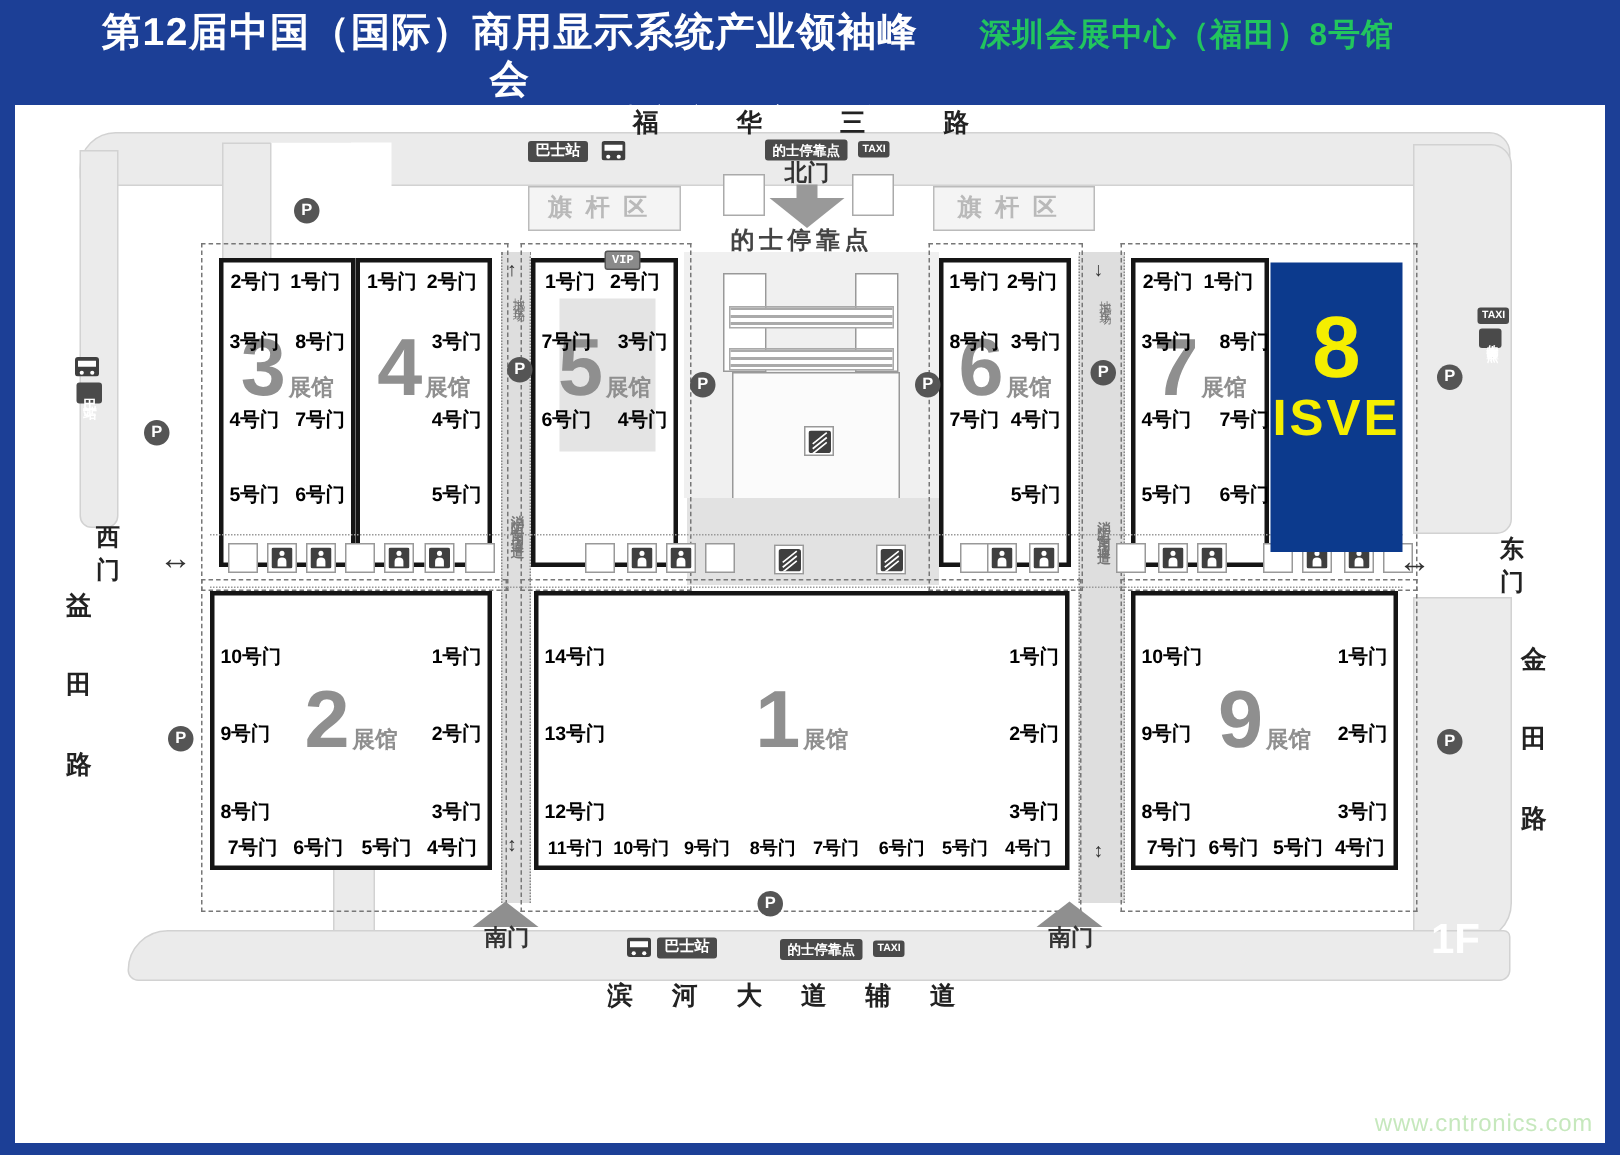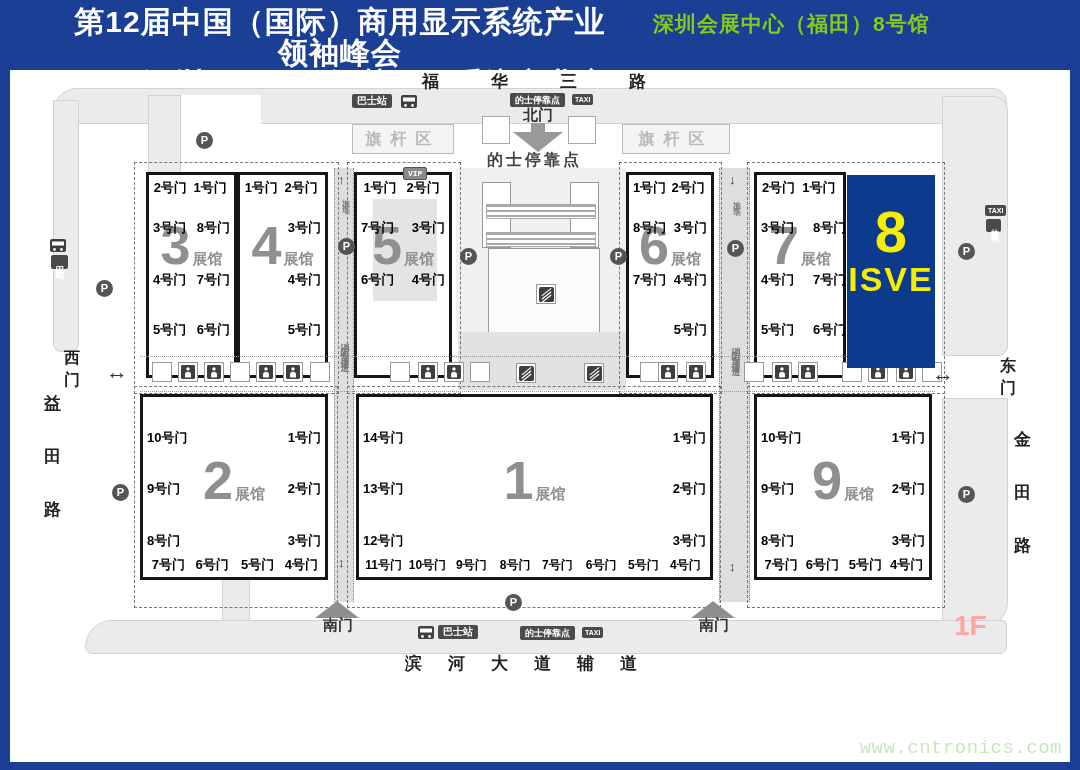--- a/index.html
+++ b/index.html
@@ -1,21 +1,21 @@
 <!DOCTYPE html>
 <html><head>
 <meta charset="utf-8">
 <style>
   html,body{margin:0;padding:0;background:#1c3f96;}
   #page{position:relative;width:1080px;height:770px;overflow:hidden;
         font-family:"Liberation Sans","DejaVu Sans",sans-serif;background:#1c3f96;}
   .abs{position:absolute;}
   
   .banner-left{left:62px;top:6px;width:556px;text-align:center;color:#fff;
-               font-size:30px;font-weight:700;line-height:31px;letter-spacing:1px;}
+               font-size:26px;font-weight:700;line-height:31px;letter-spacing:1px;}
   .banner-right{left:653px;top:11px;color:#f5ee00;font-size:21px;font-weight:700;line-height:26px;letter-spacing:1px;}
   
   .map-bg{left:10px;top:70px;width:1060px;height:692px;background:#fff;}
   .road{background:#ebebeb;border:1px solid #d2d2d2;}
   .roadname-h{font-size:17px;font-weight:700;color:#222;white-space:nowrap;}
   .vroad{display:flex;flex-direction:column;gap:30px;font-size:17px;font-weight:700;color:#222;}
   .vroad span{display:block;text-align:center;}
   .vgate{display:flex;flex-direction:column;gap:1px;font-size:16px;font-weight:700;color:#222;}
   .vgate span{display:block;text-align:center;}
   .flagbox{background:#f4f4f4;border:1px solid #bbb;color:#b9b9b9;font-size:16px;font-weight:700;
@@ -56,34 +56,34 @@
   .arrow-s{width:0;height:0;border-left:22px solid transparent;border-right:22px solid transparent;
            border-bottom:17px solid #8f8f8f;}
   .arrow-ew{font-size:22px;font-weight:700;color:#333;line-height:20px;}
   .arrow-sm{font-size:13px;font-weight:700;color:#333;line-height:13px;}
   .vip-badge{background:#8a8a8a;border:1px solid #555;color:#fff;font-size:8px;font-weight:700;
              padding:1px 4px;border-radius:2px;line-height:9px;z-index:2;}
   .hall8-box{left:847px;top:175px;width:88px;height:193px;display:flex;flex-direction:column;
              align-items:center;z-index:5;}
   .hall8-num{font-size:58px;font-weight:700;line-height:1;margin-top:28px;}
   .hall8-brand{font-size:34px;font-weight:700;letter-spacing:2px;line-height:1.1;}
-  .floor-label{font-size:28px;font-weight:700;color:#fca5a5;margin-top:24px;}
-  .watermark{font-size:19px;color:#c6e8bd;letter-spacing:0.5px;font-family:Liberation Mono, monospace;}
+  .floor-label{font-size:28px;font-weight:700;color:#ffffff;margin-top:24px;}
+  .watermark{font-size:16px;color:#c6e8bd;letter-spacing:0.5px;}
 </style>
 </head>
 <body>
 
 <div id="page" style="background: rgb(28, 63, 150);">
 
   <div class="abs banner-left">
     <div>第12届中国（国际）商用显示系统产业领袖峰会</div>
     <div>2020深圳（国际）智慧显示系统产业应用博览会</div>
   </div>
   <div class="abs banner-right">
-    <div style="color: #84cc16;">深圳会展中心（福田）8号馆</div>
+    <div style="color: #22c55e;">深圳会展中心（福田）8号馆</div>
   </div>
 
   <div class="abs map-bg"></div>
 
   <div class="abs road" style="left:53px;top:88px;width:952px;height:34px;border-radius:24px 14px 6px 6px;"></div>
   <div class="abs road" style="left:53px;top:100px;width:24px;height:250px;border-radius:0 0 8px 8px;"></div>
   <div class="abs road" style="left:148px;top:95px;width:84px;height:262px;border-radius:0 0 0 62px;"></div>
   <div class="abs" style="left:180px;top:95px;width:80px;height:228px;background:#fff;border-radius:0 0 0 44px;border-left:1px solid #d2d2d2;border-bottom:1px solid #d2d2d2;"></div>
   <div class="abs road" style="left:222px;top:396px;width:26px;height:232px;"></div>
   <div class="abs road" style="left:942px;top:96px;width:64px;height:258px;border-radius:0 14px 10px 0;"></div>

